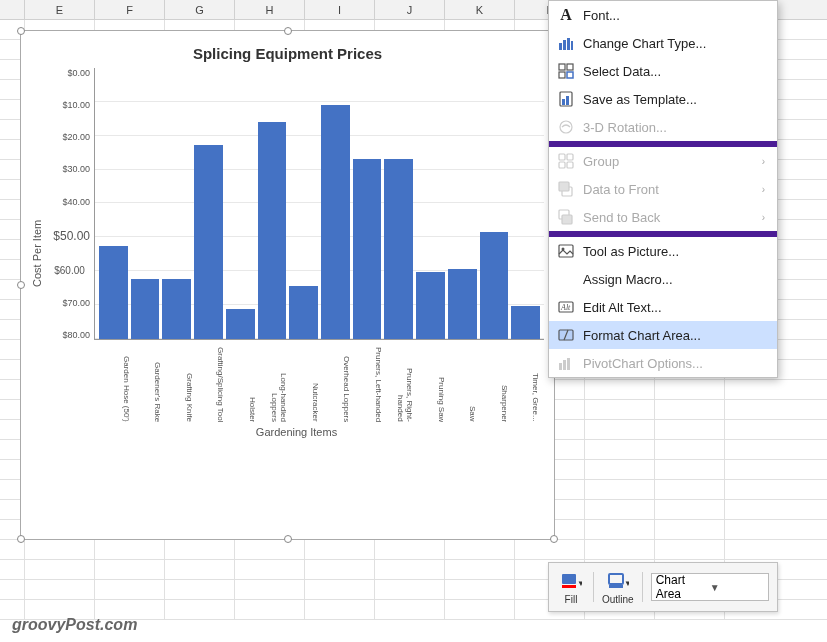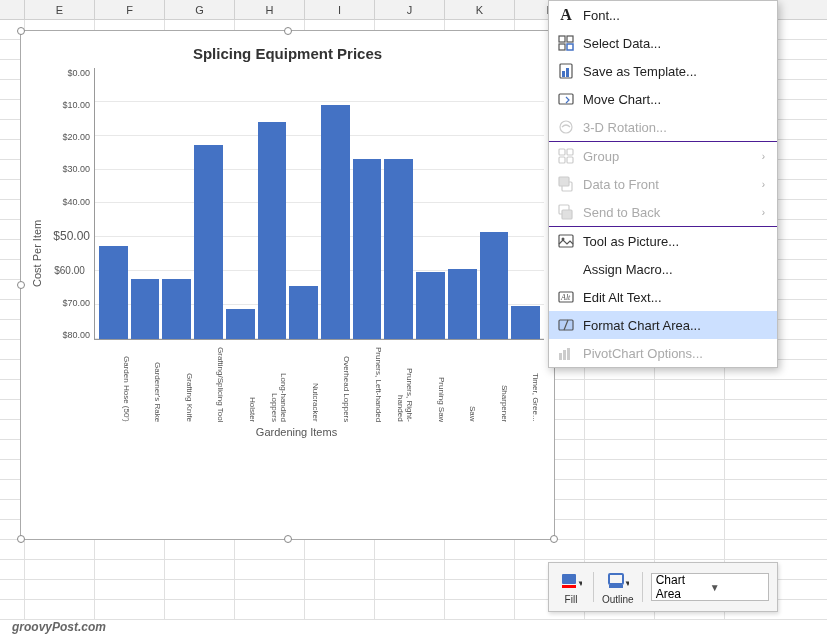--- a/index.html
+++ b/index.html
@@ -229,21 +229,21 @@
     .menu-item.highlighted {
       background: #cce0ff;
     }
 
     .menu-item.disabled {
       color: #aaa;
       cursor: default;
     }
 
     .menu-item.separator-before {
-      border-top: 1px solid #4c1d95;
+      border-top: 6px solid #4c1d95;
     }
 
     .menu-icon {
       width: 18px;
       height: 18px;
       display: flex;
       align-items: center;
       justify-content: center;
       flex-shrink: 0;
       font-size: 14px;
@@ -327,21 +327,21 @@
       width: 1px;
       height: 30px;
       background: #ccc;
     }
 
     
     .watermark {
       position: absolute;
       bottom: 8px;
       left: 12px;
-      font-size: 12px;
+      font-size: 16px;
       font-weight: bold;
       color: #666;
       font-style: italic;
       text-align: center;
     }
 
     
     .font-icon {
       font-size: 16px;
       font-weight: bold;
@@ -857,46 +857,48 @@
   <div class="context-menu" id="context-menu">
       <div class="menu-item">
         <div class="menu-icon">
           <span class="font-icon" style="font-family:serif; font-weight:bold; font-size:16px;">A</span>
         </div>
         <span class="menu-label">Font...</span>
       </div>
       <div class="menu-item">
         <div class="menu-icon">
           <svg width="16" height="16" viewBox="0 0 16 16">
+            <rect x="1" y="8" width="3" height="7" fill="#4472C4"></rect>
+            <rect x="5" y="5" width="3" height="10" fill="#4472C4"></rect>
+            <rect x="9" y="3" width="3" height="12" fill="#4472C4"></rect>
+            <rect x="13" y="6" width="2" height="9" fill="#4472C4"></rect>
+          </svg>
+        </div>
+        <span class="menu-label">Change Chart Type...</span>
+      </div>
+      <div class="menu-item">
+        <div class="menu-icon">
+          <svg width="16" height="16" viewBox="0 0 16 16">
             <rect x="1" y="1" width="6" height="6" fill="none" stroke="#555" stroke-width="1.2"></rect>
             <rect x="9" y="1" width="6" height="6" fill="none" stroke="#555" stroke-width="1.2"></rect>
             <rect x="1" y="9" width="6" height="6" fill="none" stroke="#555" stroke-width="1.2"></rect>
             <rect x="9" y="9" width="6" height="6" fill="none" stroke="#4472C4" stroke-width="1.5"></rect>
           </svg>
         </div>
         <span class="menu-label">Select Data...</span>
       </div>
       <div class="menu-item">
         <div class="menu-icon">
           <svg width="16" height="16" viewBox="0 0 16 16">
             <rect x="2" y="1" width="12" height="14" rx="1" fill="none" stroke="#555" stroke-width="1.2"></rect>
             <rect x="4" y="8" width="3" height="6" fill="#4472C4"></rect>
             <rect x="8" y="5" width="3" height="9" fill="#4472C4"></rect>
           </svg>
         </div>
         <span class="menu-label">Save as Template...</span>
-      </div>
-      <div class="menu-item">
-        <div class="menu-icon">
-          <svg width="16" height="16" viewBox="0 0 16 16">
-            <rect x="1" y="3" width="14" height="10" rx="1" fill="none" stroke="#555" stroke-width="1.2"></rect>
-            <path d="M8 6 L11 9 L8 12" fill="none" stroke="#4472C4" stroke-width="1.2"></path>
-          </svg>
-        </div>
-        <span class="menu-label">Move Chart...</span>
       </div>
       <div class="menu-item disabled">
         <div class="menu-icon">
           <svg width="16" height="16" viewBox="0 0 16 16">
             <ellipse cx="8" cy="8" rx="6" ry="6" fill="none" stroke="#ccc" stroke-width="1.2"></ellipse>
             <path d="M4 8 Q8 4 12 8" fill="none" stroke="#ccc" stroke-width="1.2"></path>
           </svg>
         </div>
         <span class="menu-label">3-D Rotation...</span>
       </div>

